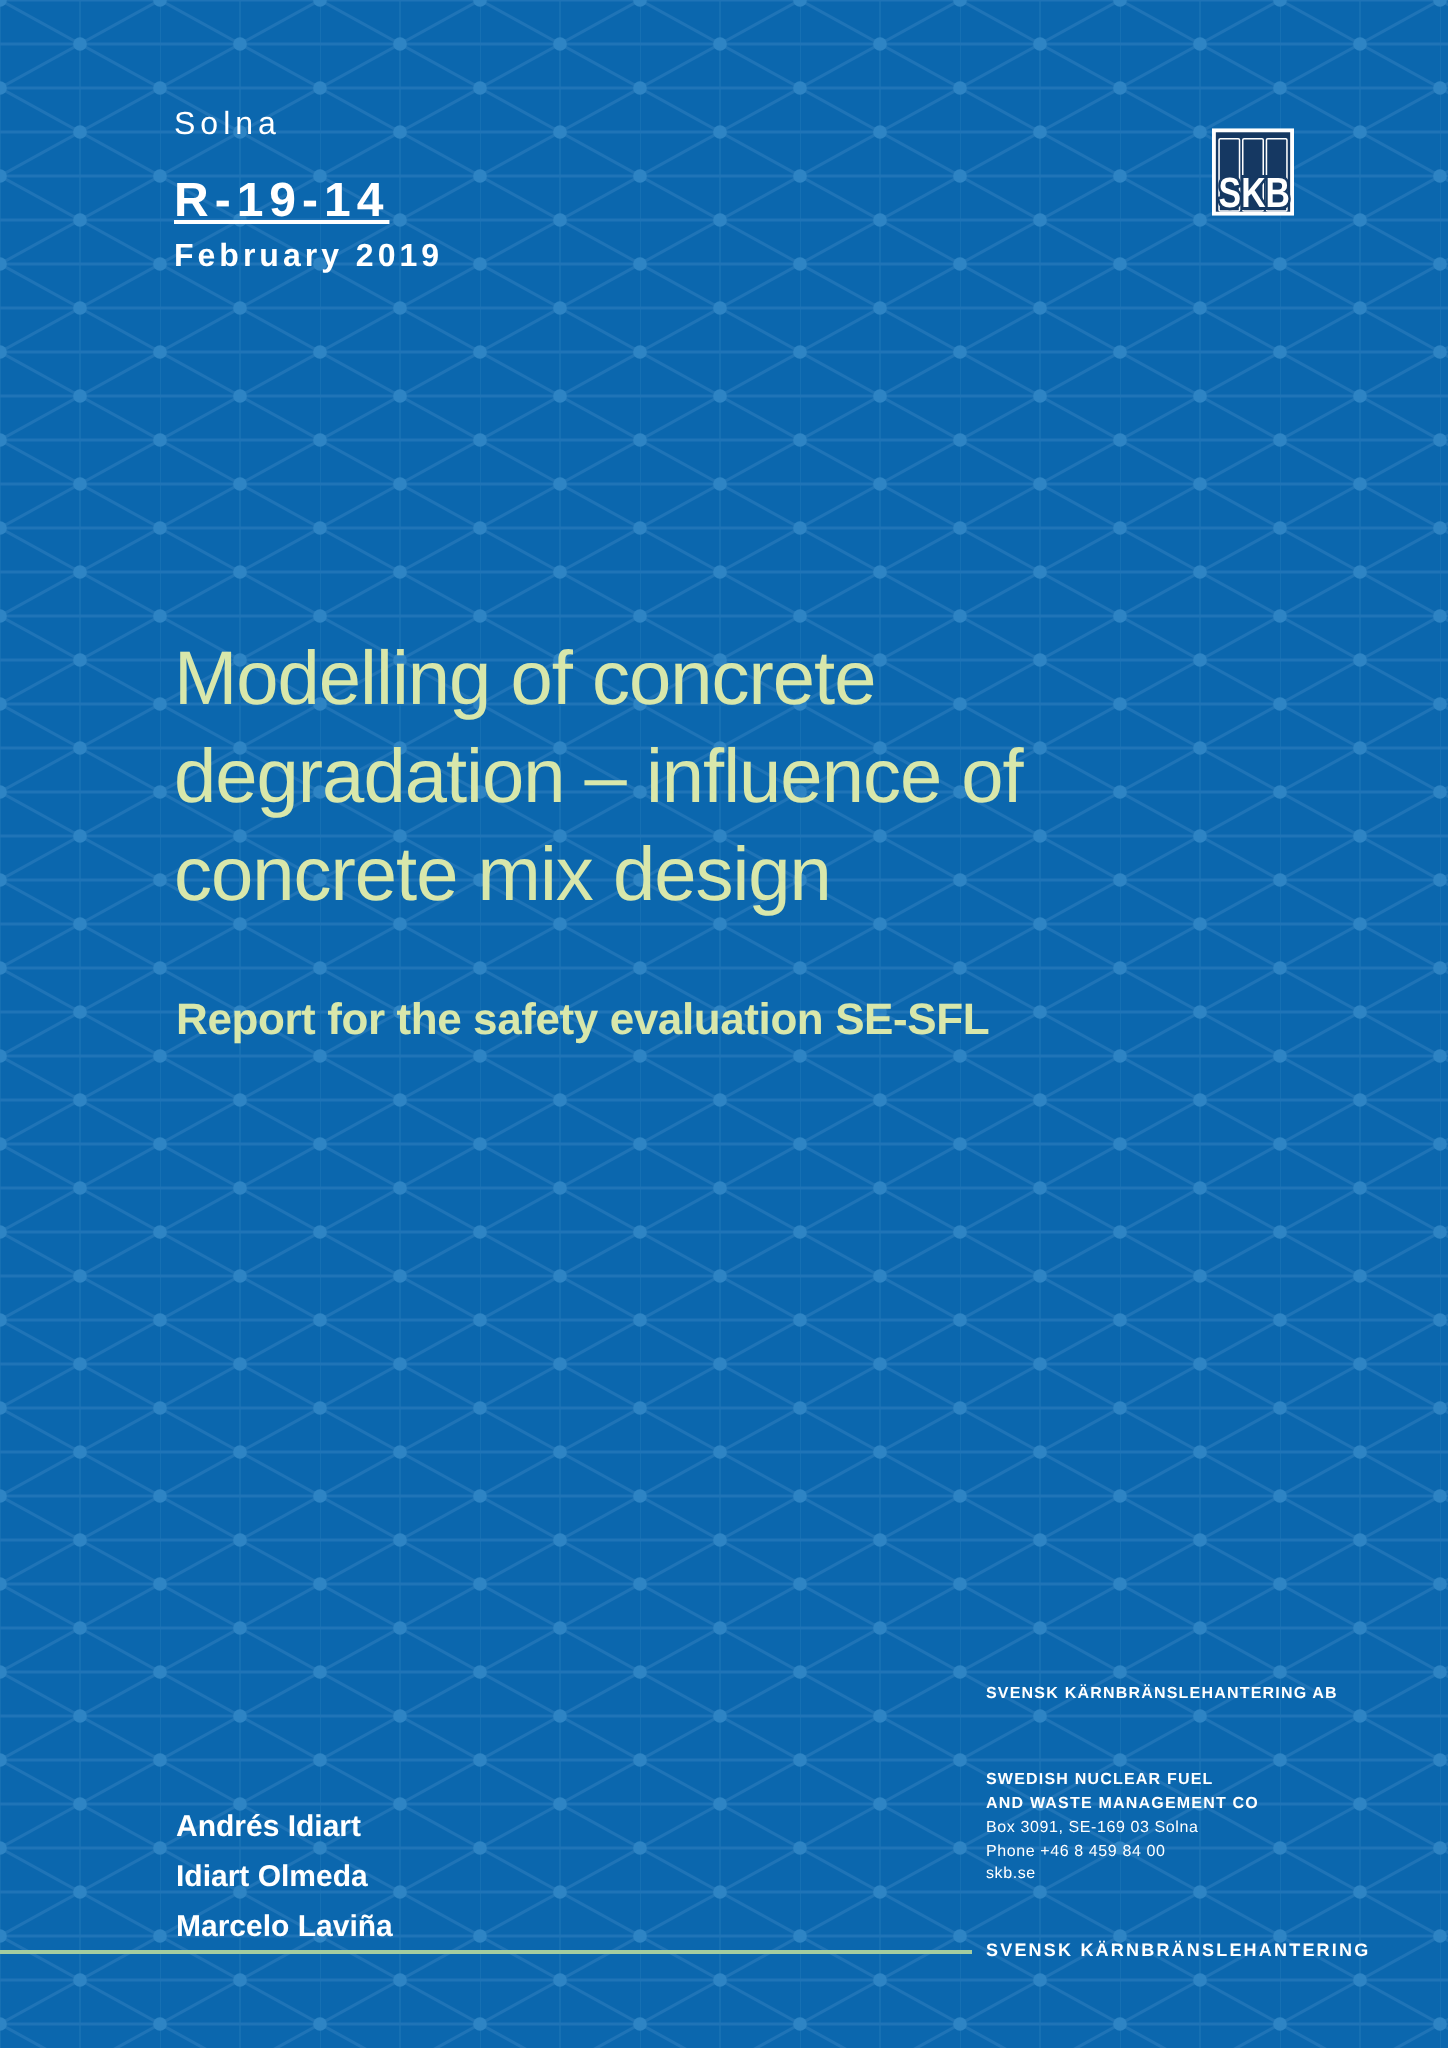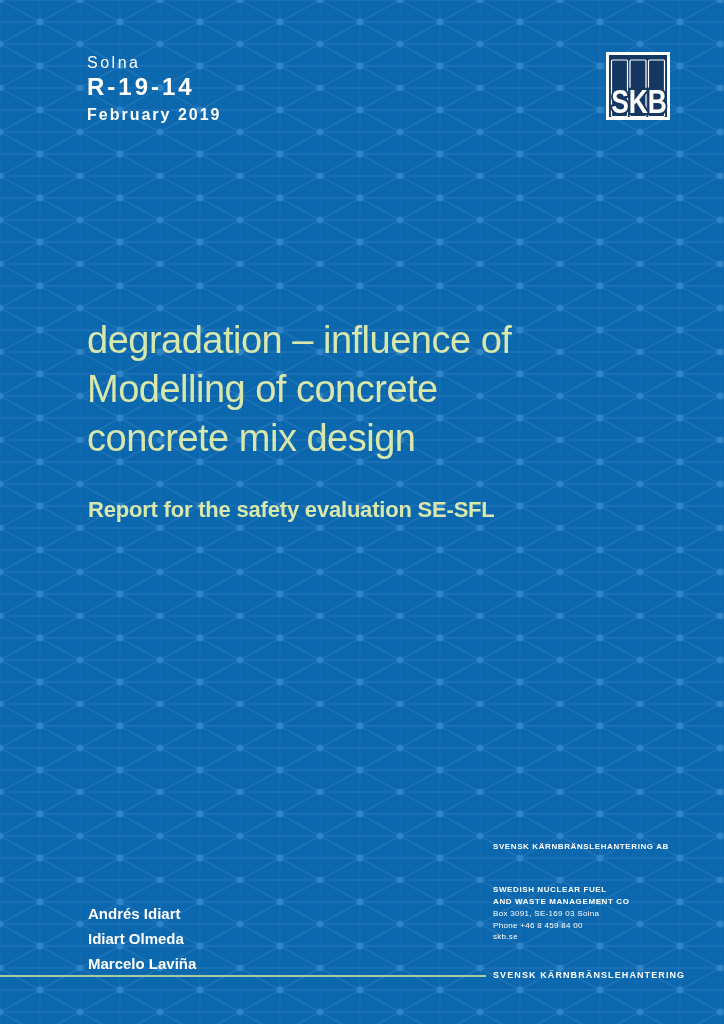--- a/index.html
+++ b/index.html
@@ -17,25 +17,25 @@
 
   
   .mesh { position: absolute; inset: 0; width: 100%; height: 100%; display: block; }
   .mesh-line  { stroke: var(--pattern-line, #1f74b7); stroke-width: 1.5; fill: none; }
   .mesh-vline { stroke: var(--pattern-line-faint, #1670b3); stroke-width: 1; fill: none; }
   .mesh-dot   { fill: var(--pattern-dot, #2e84c4); }
 
   
   .head { position: absolute; left: 87px; top: 53px; }
   .report-label  { font-size: 16px; line-height: 19px; letter-spacing: 2.5px; font-weight: 400; }
-  .report-number { font-size: 24px; line-height: 26px; letter-spacing: 3px; font-weight: 700; margin-top: 2px; }
+  .report-number { font-size: 24px; line-height: 26px; letter-spacing: 3px; font-weight: 700; margin-top: 16px; text-decoration: underline; }
   .report-date   { font-size: 16px; line-height: 19px; letter-spacing: 2px; font-weight: 700; margin-top: 5px; }
 
   
-  .logo { position: absolute; left: 606px; top: 52px; width: 64px; height: 68px; }
+  .logo { position: absolute; left: 606px; top: 52px; width: 41px; height: 68px; }
   .logo svg { display: block; width: 100%; height: 100%; }
   .logo-outer { fill: #ffffff; }
   .logo-inner { fill: var(--logo-navy, #153862); }
   .logo-bar   { fill: var(--logo-navy, #153862); stroke: #ffffff; stroke-width: 1.2; }
   .logo-text  {
     font-family: "Liberation Sans", sans-serif;
     font-weight: 700;
     font-size: 33px;
     fill: #ffffff;
     stroke: var(--logo-navy, #153862);
@@ -107,22 +107,22 @@
       <g>
         <rect class="logo-bar" x="5.5" y="8" width="16" height="56.5" rx="1"></rect>
         <rect class="logo-bar" x="24" y="8" width="16" height="56.5" rx="1"></rect>
         <rect class="logo-bar" x="42.5" y="8" width="16" height="56.5" rx="1"></rect>
       </g>
       <text class="logo-text" transform="translate(33,61) scale(0.8,1)">SKB</text>
     </svg>
   </div>
 
   <main class="title">
+    <div class="title-line">Modelling of concrete</div>
     <div class="title-line">degradation – influence of</div>
-    <div class="title-line">Modelling of concrete</div>
     <div class="title-line">concrete mix design</div>
   </main>
 
   <h2 class="subtitle">Report for the safety evaluation SE-SFL</h2>
 
   <div class="authors">
     <div class="author">Andrés Idiart</div>
     <div class="author">Idiart Olmeda</div>
     <div class="author">Marcelo Laviña</div>
   </div>

